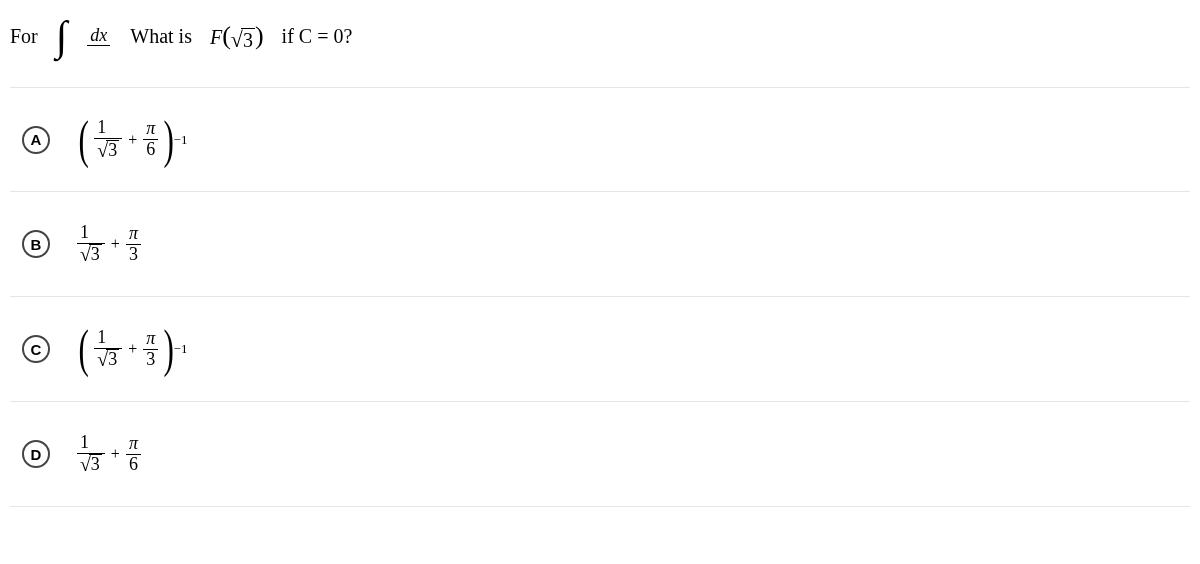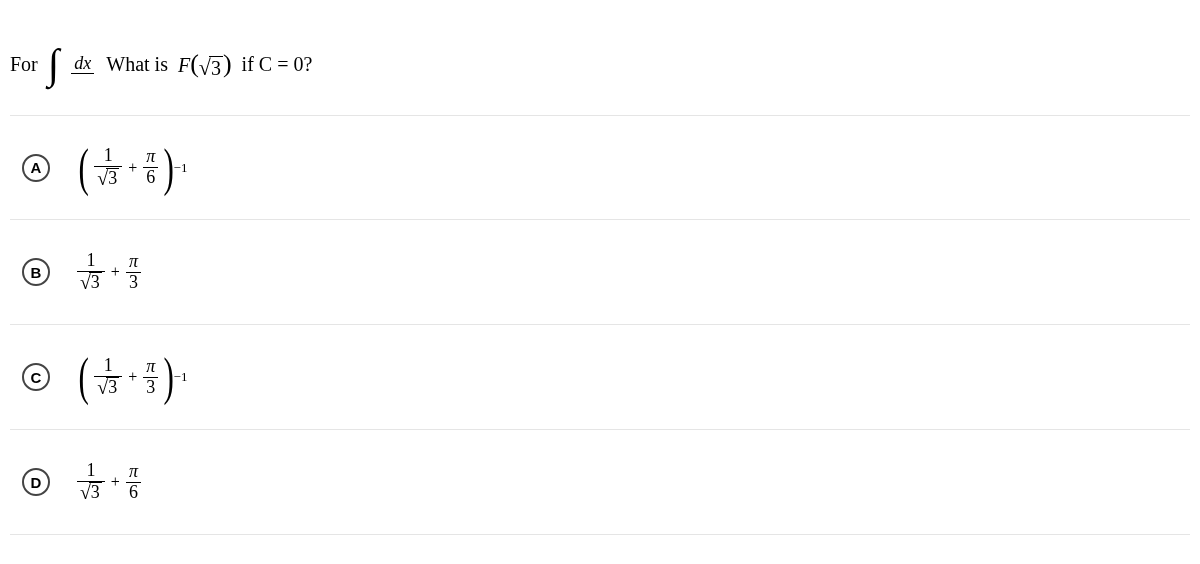--- a/index.html
+++ b/index.html
@@ -9,22 +9,21 @@
     background: #fff;
     font-family: "Times New Roman", serif;
     color: #000;
     padding: 15px 10px;
   }
   .question {
     display: flex;
     align-items: center;
     font-size: 20px;
     margin-bottom: 30px;
-    gap: 10px;
-    margin-top: 28px;
+    gap: 18px;
   }
   .options {
     display: flex;
     flex-direction: column;
   }
   .option {
     display: flex;
     align-items: center;
     gap: 25px;
     padding: 18px 12px;
@@ -45,21 +44,20 @@
     font-weight: bold;
     flex-shrink: 0;
   }
   .math {
     font-family: "Times New Roman", serif;
   }
   
   .frac {
     display: inline-flex;
     flex-direction: column;
-    align-items: center;
     vertical-align: middle;
     font-size: 18px;
     margin: 0 2px;
   }
   .frac .num, .frac .den { padding: 0 3px; line-height: 1.1; }
   .frac .bar { width: 100%; border-top: 1px solid #000; }
 
   
   .sqrt {
     display: inline-flex;

